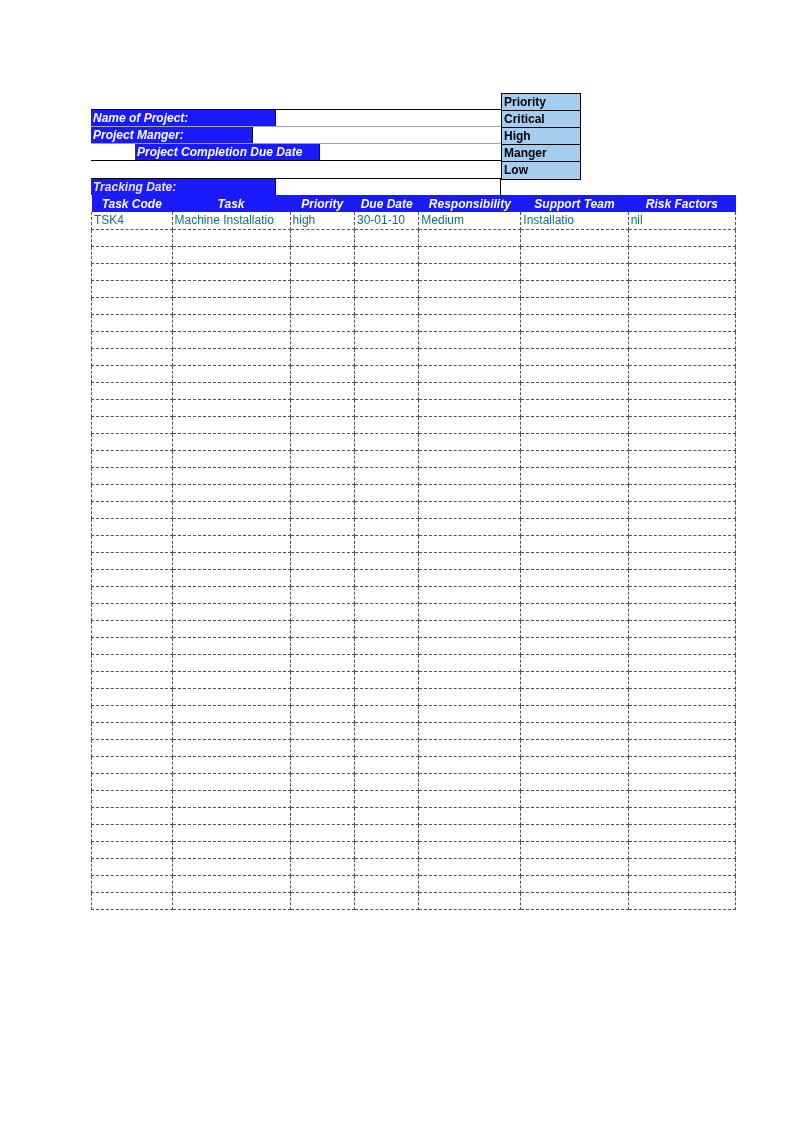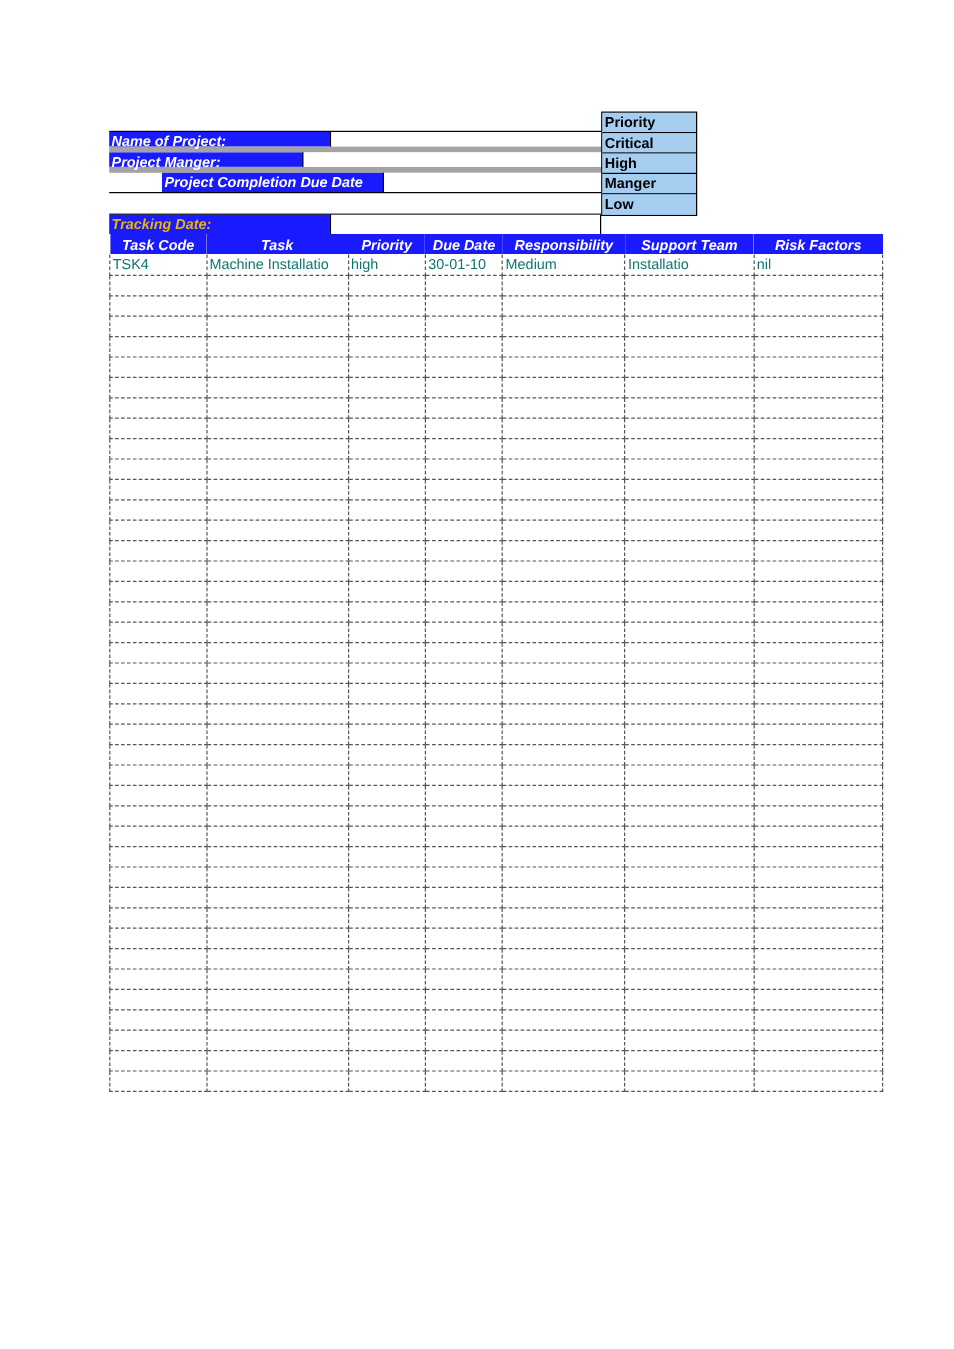--- a/index.html
+++ b/index.html
@@ -19,21 +19,21 @@
     top: 93px;
     width: 645px;
   }
   
   .info-block {
     width: 410px;
   }
   .info-row {
     display: flex;
     height: 17px;
-    border-bottom: 5px solid #a3a3a3;
+    border-bottom: 1px solid #a3a3a3;
   }
   .info-row.last { border-bottom: 1px solid #000; padding-left: 44px; }
   .info-label {
     background: #1a1aff;
     color: #fff;
     font-weight: bold;
     font-style: italic;
     padding: 1px 2px;
     white-space: nowrap;
     border-right: 1px solid #000;
@@ -68,21 +68,21 @@
 
   
   .tracking-row {
     display: flex;
     margin-top: 17px;
     height: 17px;
     border-top: 1px solid #000;
   }
   .tracking-label {
     background: #1a1aff;
-    color: #eab308;
+    color: #e5e5e5;
     font-weight: bold;
     font-style: italic;
     padding: 1px 2px;
     width: 185px;
     border-right: 1px solid #000;
   }
   .tracking-value {
     flex: 1;
     background: #fff;
     padding: 1px 2px;

